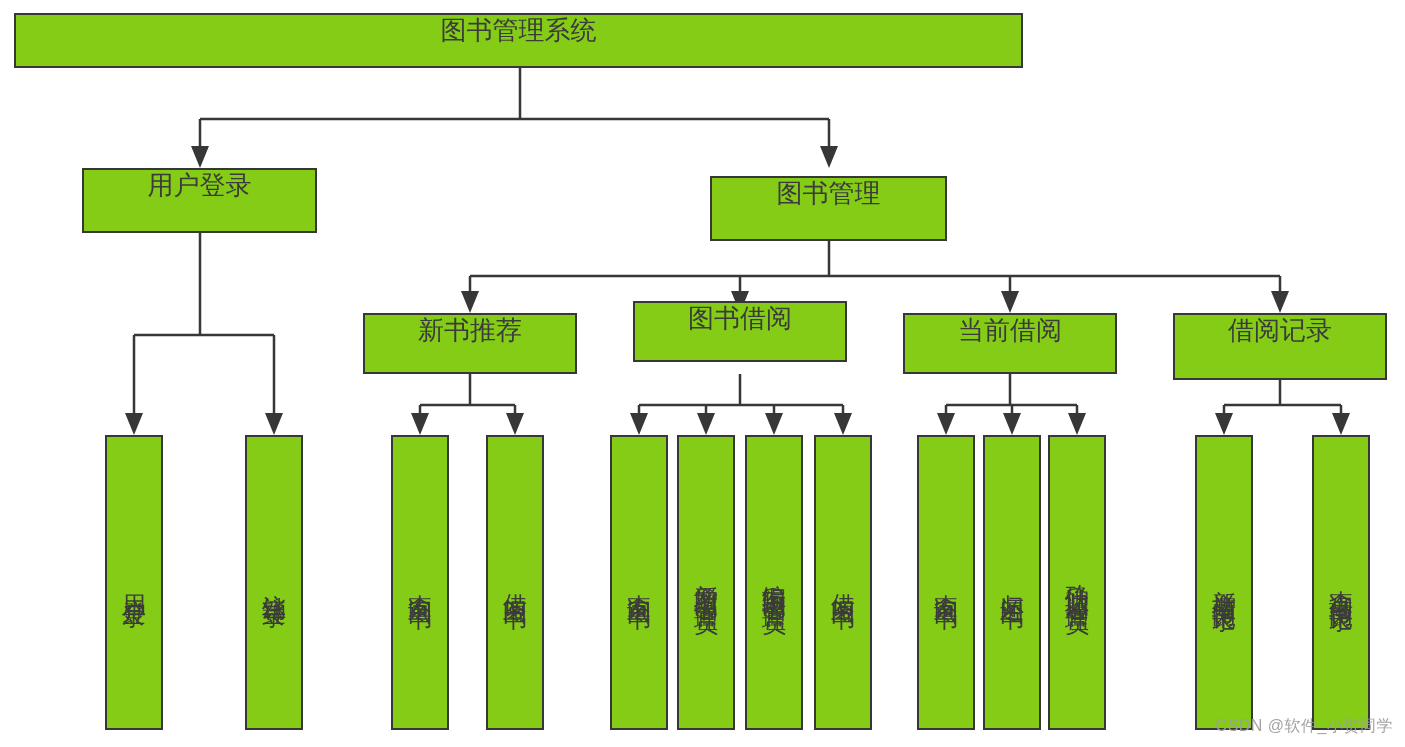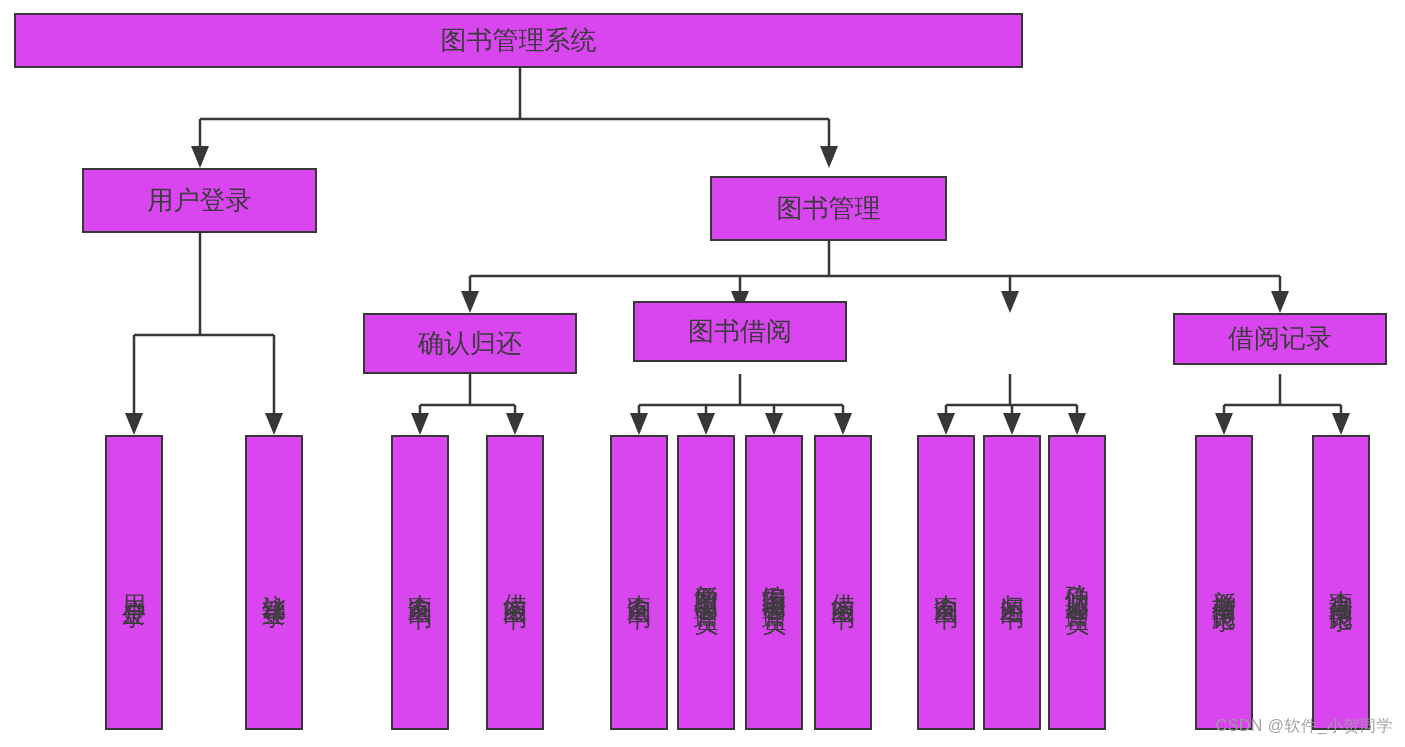--- a/index.html
+++ b/index.html
@@ -19,23 +19,22 @@
   .connectors {
     position: absolute;
     left: 0; top: 0;
     width: 1405px;
     height: 747px;
   }
   .node {
     position: absolute;
     box-sizing: border-box;
     border: 2.5px solid #373737;
-    background: #d946ef;
+    background: #84cc16;
     display: flex;
-    align-items: center;
     justify-content: center;
     text-align: center;
     font-size: 26px;
     line-height: 1.2;
     white-space: nowrap;
   }
   .node.leaf {
     font-size: 24px;
   }
   .vlabel {
@@ -88,26 +87,29 @@
   </div>
 
   <div class="node" style="left:82px; top:168px; width:235px; height:65px;">
     <span>用户登录</span>
   </div>
   <div class="node" style="left:710px; top:176px; width:237px; height:65px;">
     <span>图书管理</span>
   </div>
 
   <div class="node" style="left:363px; top:313px; width:214px; height:61px;">
-    <span>确认归还</span>
+    <span>新书推荐</span>
   </div>
   <div class="node" style="left:633px; top:301px; width:214px; height:61px;">
     <span>图书借阅</span>
   </div>
-  <div class="node" style="left:1173px; top:313px; width:214px; height:52px;font-family:Liberation Serif, serif;">
+  <div class="node" style="left:903px; top:313px; width:214px; height:61px;">
+    <span>当前借阅</span>
+  </div>
+  <div class="node" style="left:1173px; top:313px; width:214px; height:67px;font-family:Liberation Serif, serif;">
     <span>借阅记录</span>
   </div>
 
   <div class="node leaf" style="left:105px; top:435px; width:58px; height:295px;">
     <span class="vlabel">用户登录</span>
   </div>
   <div class="node leaf" style="left:245px; top:435px; width:58px; height:295px;">
     <span class="vlabel">注销登录</span>
   </div>
 

